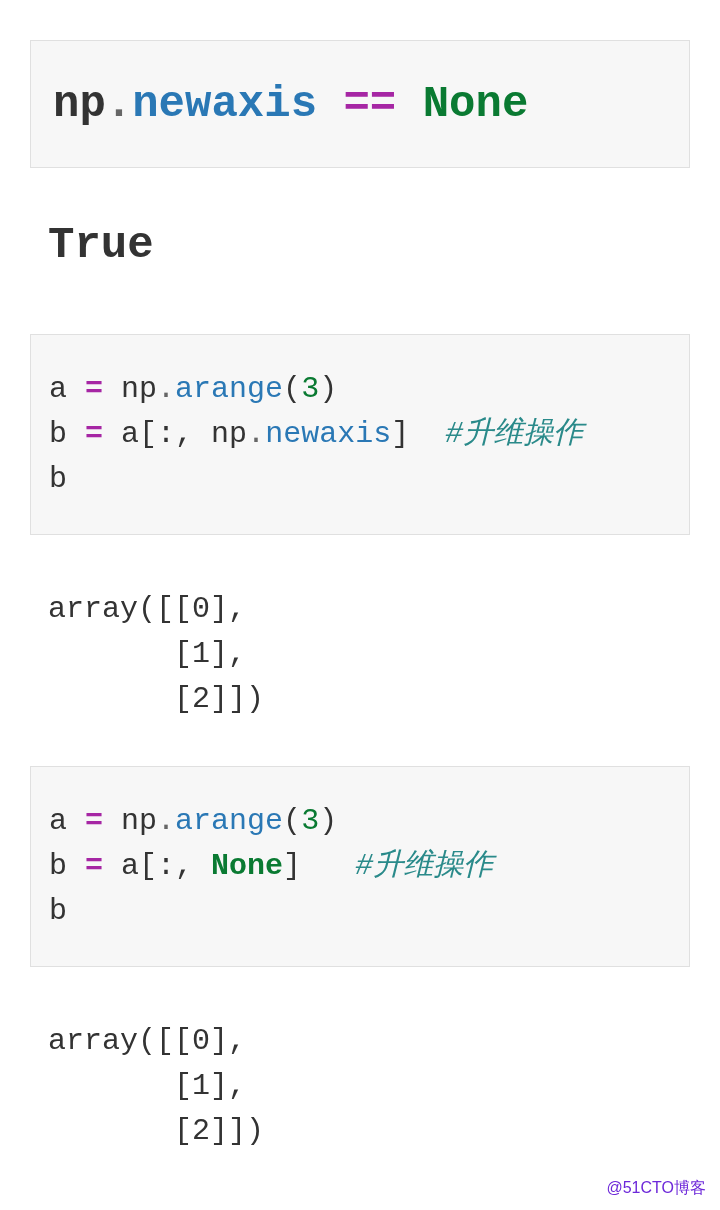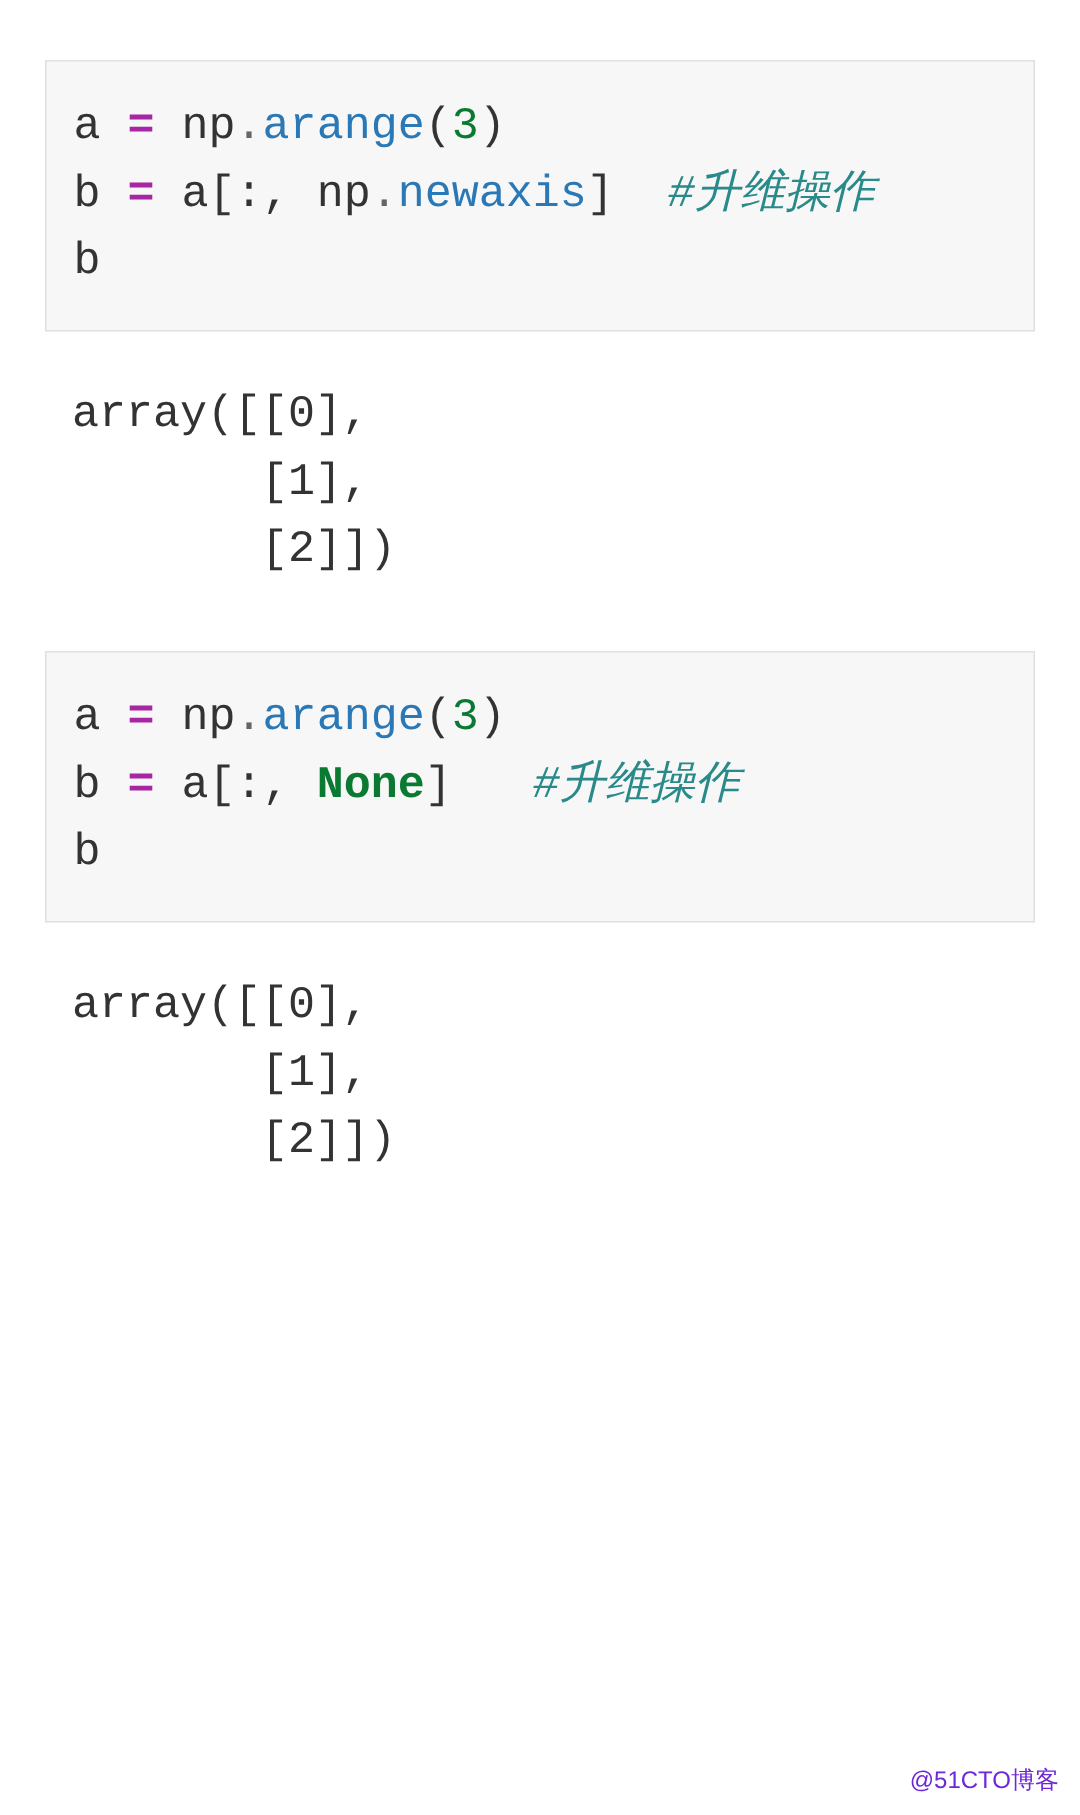--- a/index.html
+++ b/index.html
@@ -15,22 +15,22 @@
     color: #333;
     position: relative;
     overflow: hidden;
   }
   .container {
     padding: 40px 30px 0 30px;
   }
   .code-cell {
     background: #f7f7f7;
     border: 1px solid #e0e0e0;
-    padding: 22px 18px;
-    margin-bottom: 34px;
+    padding: 32px 18px;
+    margin-bottom: 52px;
     white-space: pre;
     font-family: "Courier New", Consolas, monospace;
   }
   .code-cell-big {
     font-size: 44px;
     font-weight: bold;
     padding: 30px 22px;
     margin-bottom: 44px;
   }
   .output {
@@ -63,21 +63,23 @@
     font-size: 16px;
     color: #6d28d9;
     font-family: sans-serif;
   }
 </style>
 </head>
 <body>
 
 <div class="container">
 
+  <div class="code-cell code-cell-big"><span class="tok-np">np</span><span class="tok-dot">.</span><span class="tok-attr">newaxis</span><span class="tok-op"> == </span><span class="tok-kw">None</span></div>
 
+  <div class="output output-big">True</div>
 
   <div class="code-cell"><span class="tok-var">a </span><span class="tok-op">=</span><span> </span><span class="tok-np">np</span><span class="tok-dot">.</span><span class="tok-func">arange</span><span class="tok-paren">(</span><span class="tok-num">3</span><span class="tok-paren">)</span>
 <span class="tok-var">b </span><span class="tok-op">=</span><span> </span><span class="tok-var">a</span><span class="tok-brack">[</span><span>:, </span><span class="tok-np">np</span><span class="tok-dot">.</span><span class="tok-attr">newaxis</span><span class="tok-brack">]</span><span>  </span><span class="tok-comment">#升维操作</span>
 <span class="tok-var">b</span></div>
 
   <div class="output">array([[0],
        [1],
        [2]])</div>
 
   <div class="code-cell"><span class="tok-var">a </span><span class="tok-op">=</span><span> </span><span class="tok-np">np</span><span class="tok-dot">.</span><span class="tok-func">arange</span><span class="tok-paren">(</span><span class="tok-num">3</span><span class="tok-paren">)</span>

